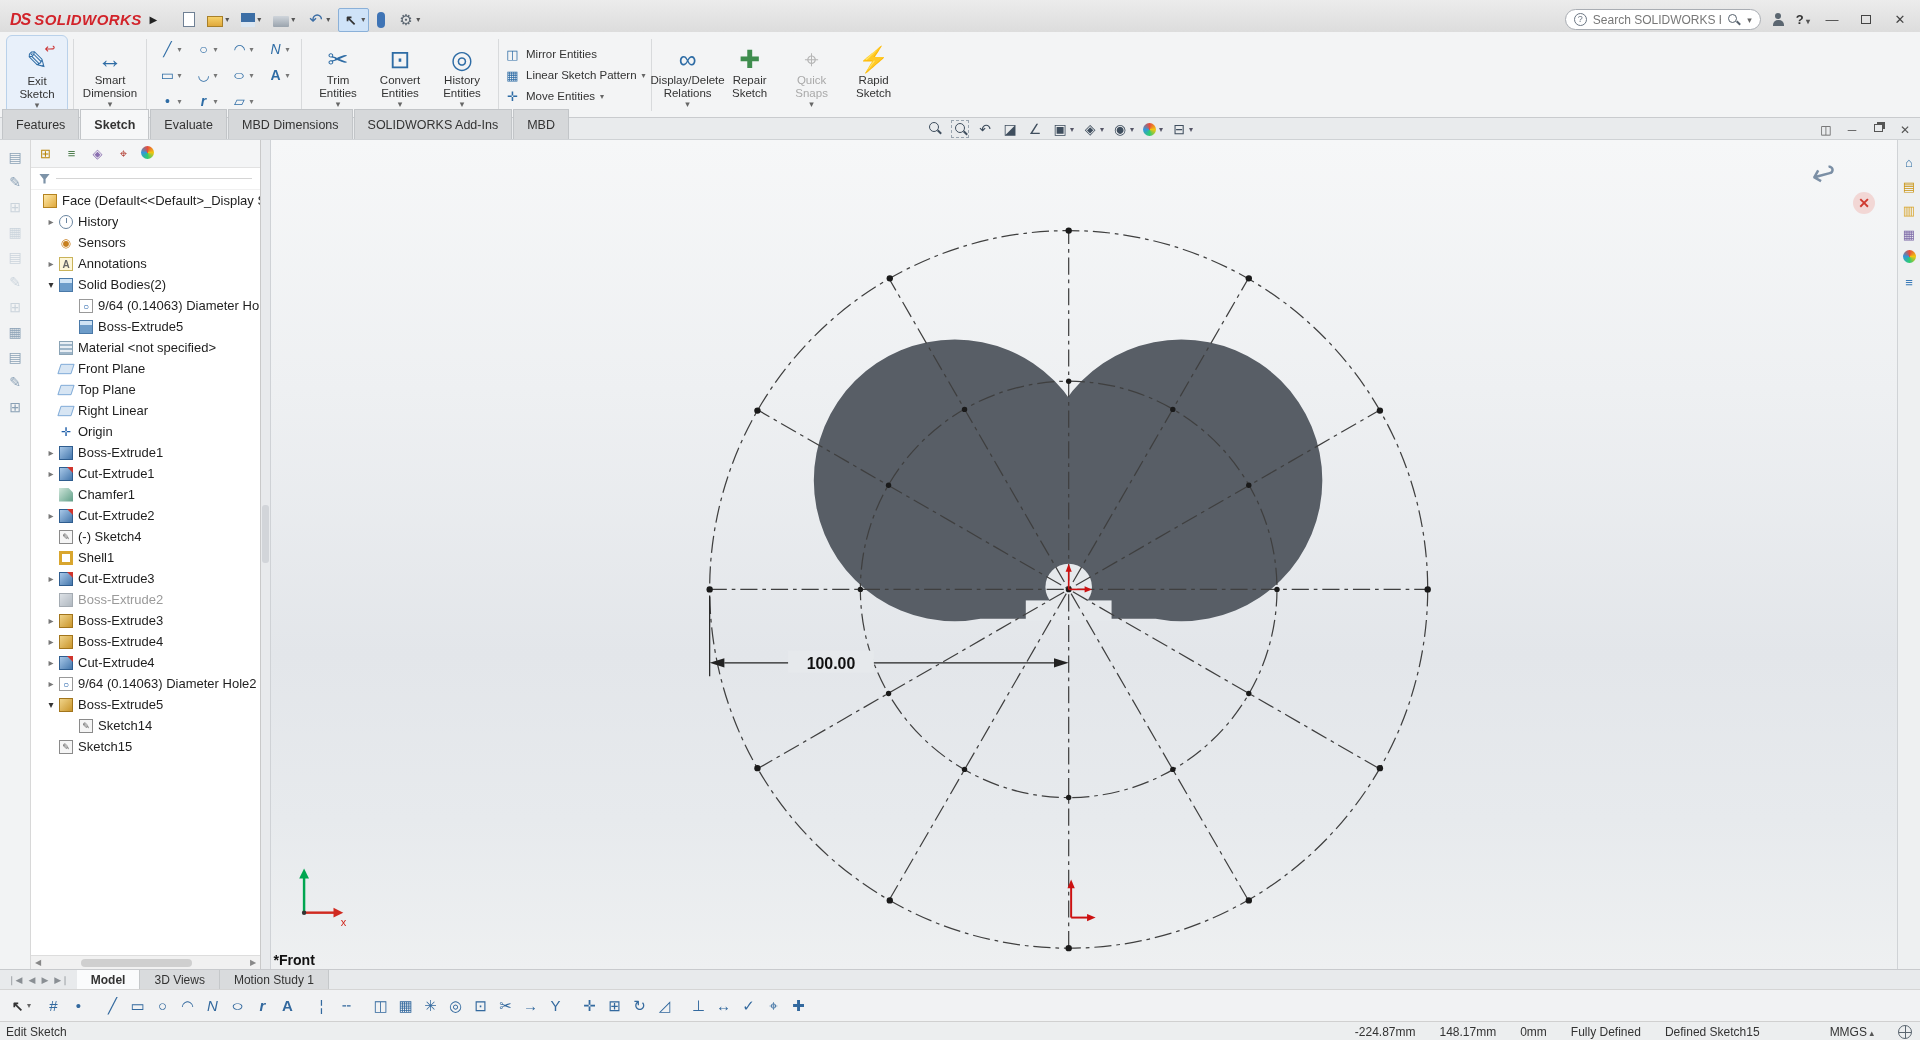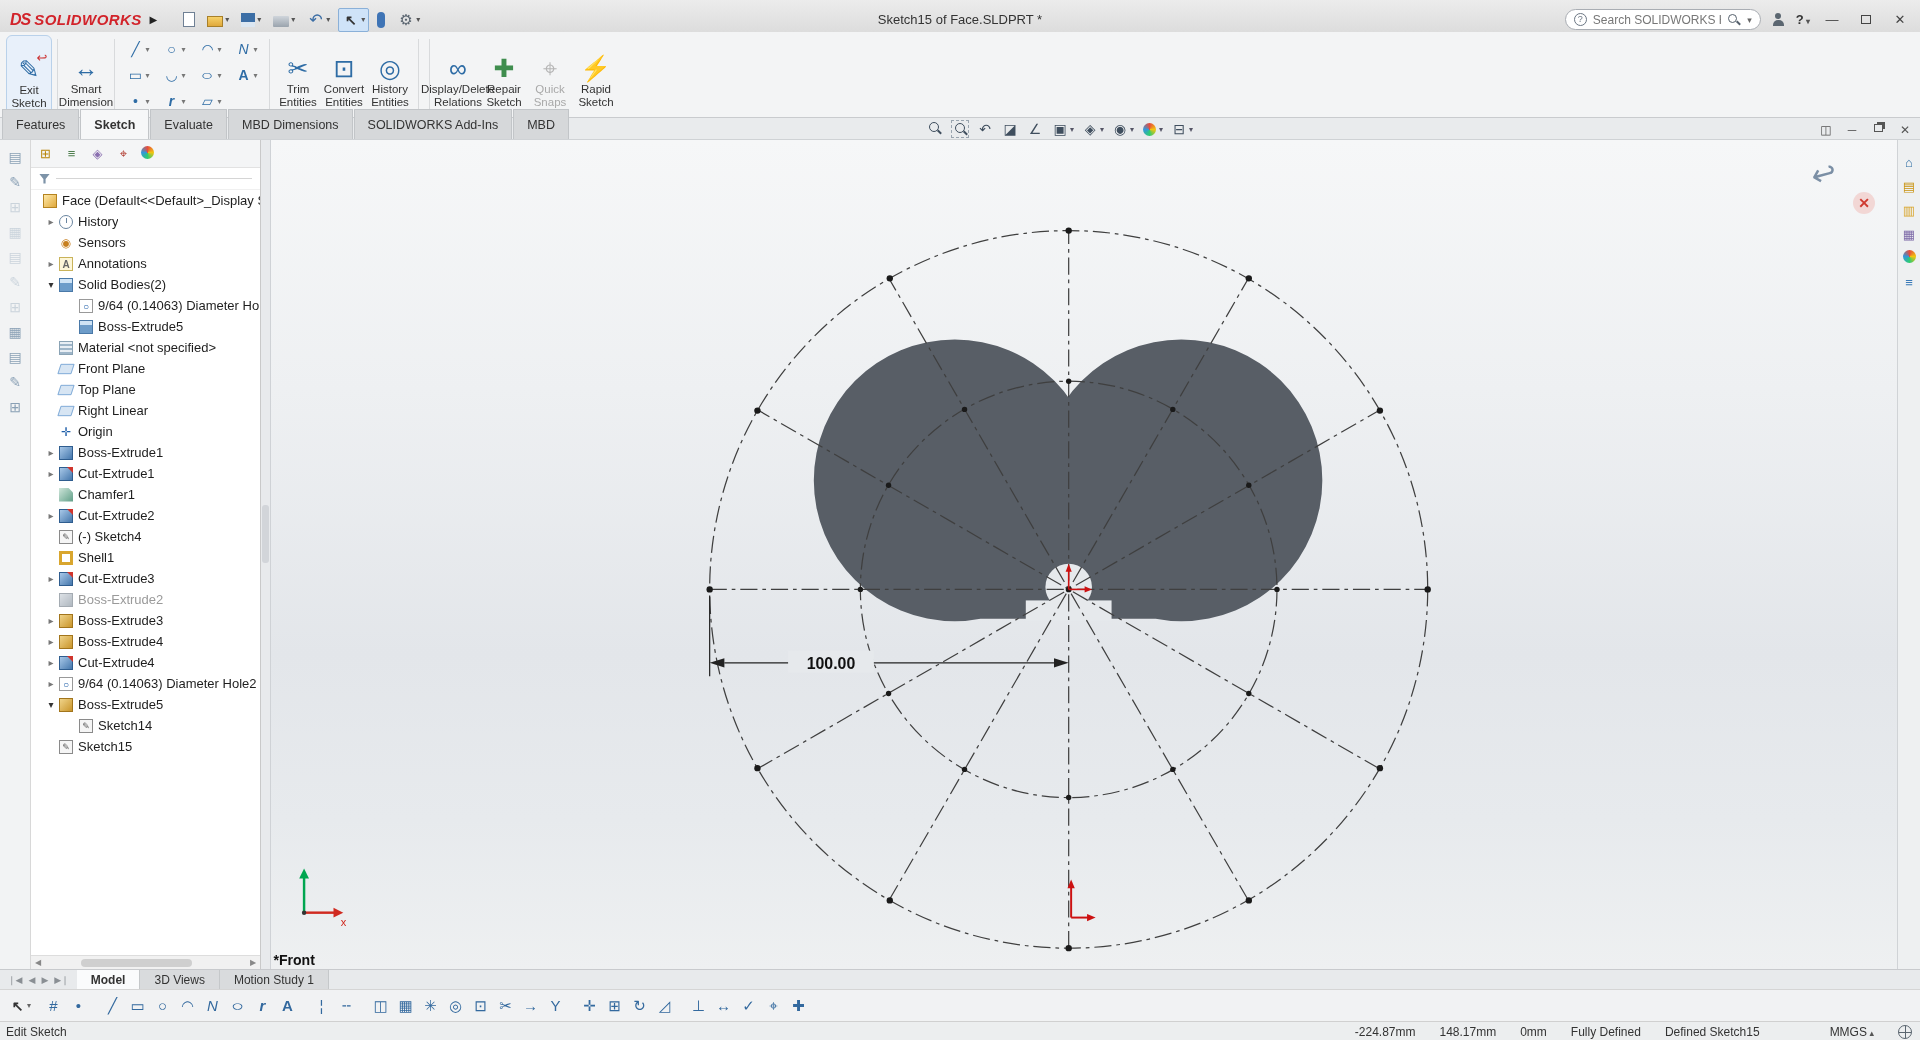--- a/index.html
+++ b/index.html
@@ -44,22 +44,22 @@
   .person::after{content:"";position:absolute;left:2px;top:8px;width:11px;height:6px;border-radius:5px 5px 0 0;background:#5b6670;}
   .help-btn{font-weight:bold;color:#333;}
   .help-btn::after{content:" ▾";font-size:8px;color:#555;}
   .winbtn{width:24px;text-align:center;color:#444;font-size:13px;}
   .winbtn .mx{display:inline-block;width:10px;height:9px;border:1.3px solid #444;}
 
   
   .ribbon{position:absolute;top:32px;left:0;right:0;height:86px;background:#f3f4f5;
     border-bottom:1px solid #c9cbce;display:flex;align-items:stretch;padding:3px 0 2px 6px;}
   .rsep{width:1px;background:#d8dadc;margin:4px 5px;}
-  .bigbtn{width:46px;display:flex;flex-direction:column;align-items:center;justify-content:flex-start;
-    padding-top:18px;font-size:11.5px;color:#333;line-height:13px;text-align:center;border-radius:6px;}
+  .bigbtn{width:62px;display:flex;flex-direction:column;align-items:center;justify-content:flex-start;
+    padding-top:9px;font-size:11.5px;color:#333;line-height:13px;text-align:center;border-radius:6px;}
   .bigbtn .ig{height:30px;font-size:25px;color:#2e6ca5;position:relative;}
   .bigbtn.caret::after{content:"▾";font-size:9px;color:#666;line-height:8px;}
   .bigbtn.exit{background:#e8f0fa;border:1px solid #b9d1ea;}
   .bigbtn.disabled{color:#a9a9a9;}
   .bigbtn.disabled .ig{color:#b5b5b5;}
   [data-icon="exit-sketch"] .ig::before{content:"✎";}
   [data-icon="exit-sketch"] .ig::after{content:"↩";position:absolute;right:-8px;top:-3px;font-size:13px;color:#c33;}
   [data-icon="smart-dimension"] .ig::before{content:"↔";}
   [data-icon="trim-entities"] .ig::before{content:"✂";}
   [data-icon="convert-entities"] .ig::before{content:"⊡";}
@@ -291,21 +291,20 @@
 
         <div class="tbtn" data-icon="rebuild">
           <span class="ig"></span>
         </div>
 
         <div class="tbtn caret" data-icon="options">
           <span class="ig"></span>
         </div>
 
     </div>
-    <div class="tb-title">Sketch15 of Face.SLDPRT *</div>
     <div class="tb-right">
       <div class="searchbox">
         <span class="q-ico">?</span>
         <span class="ph">Search SOLIDWORKS Help</span>
         <span class="mag"></span>
         <span class="sb-caret">▾</span>
       </div>
       <span class="person"></span>
       <span class="help-btn">?</span>
       <span class="winbtn">—</span>
@@ -390,20 +389,38 @@
         </div>
 
         <div class="bigbtn caret" data-icon="offset-entities">
           <span class="ig"></span>
           <span>History</span>
           <span>Entities</span>
         </div>
 
     </div>
     <div class="rsep"></div>
+    <div class="stack">
+
+        <div class="srow" data-icon="mirror-entities">
+          <span class="ig"></span>
+          <span>Mirror Entities</span>
+        </div>
+
+        <div class="srow caret" data-icon="linear-sketch-pattern">
+          <span class="ig"></span>
+          <span>Linear Sketch Pattern</span>
+        </div>
+
+        <div class="srow caret" data-icon="move-entities">
+          <span class="ig"></span>
+          <span>Move Entities</span>
+        </div>
+
+    </div>
     <div class="rsep"></div>
     <div style="display:flex">
 
         <div class="bigbtn caret" data-icon="display-delete-relations">
           <span class="ig"></span>
           <span>Display/Delete</span>
           <span>Relations</span>
         </div>
 
         <div class="bigbtn" data-icon="repair-sketch">

